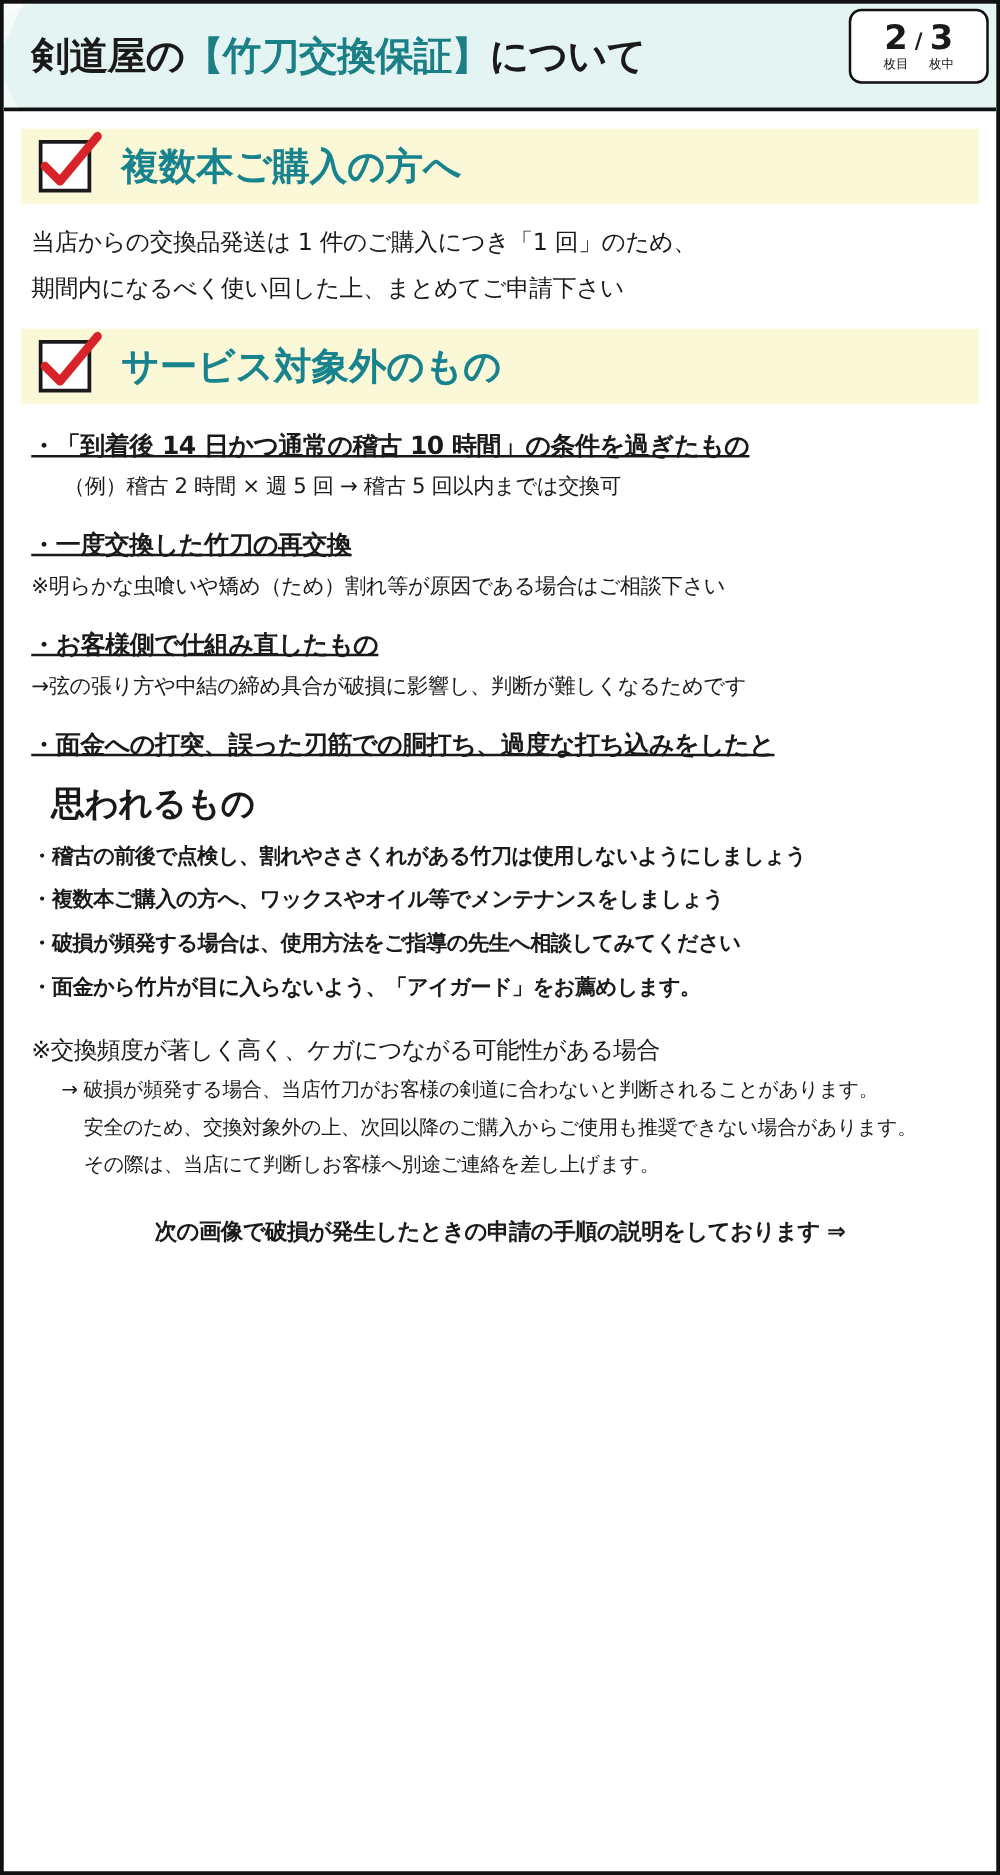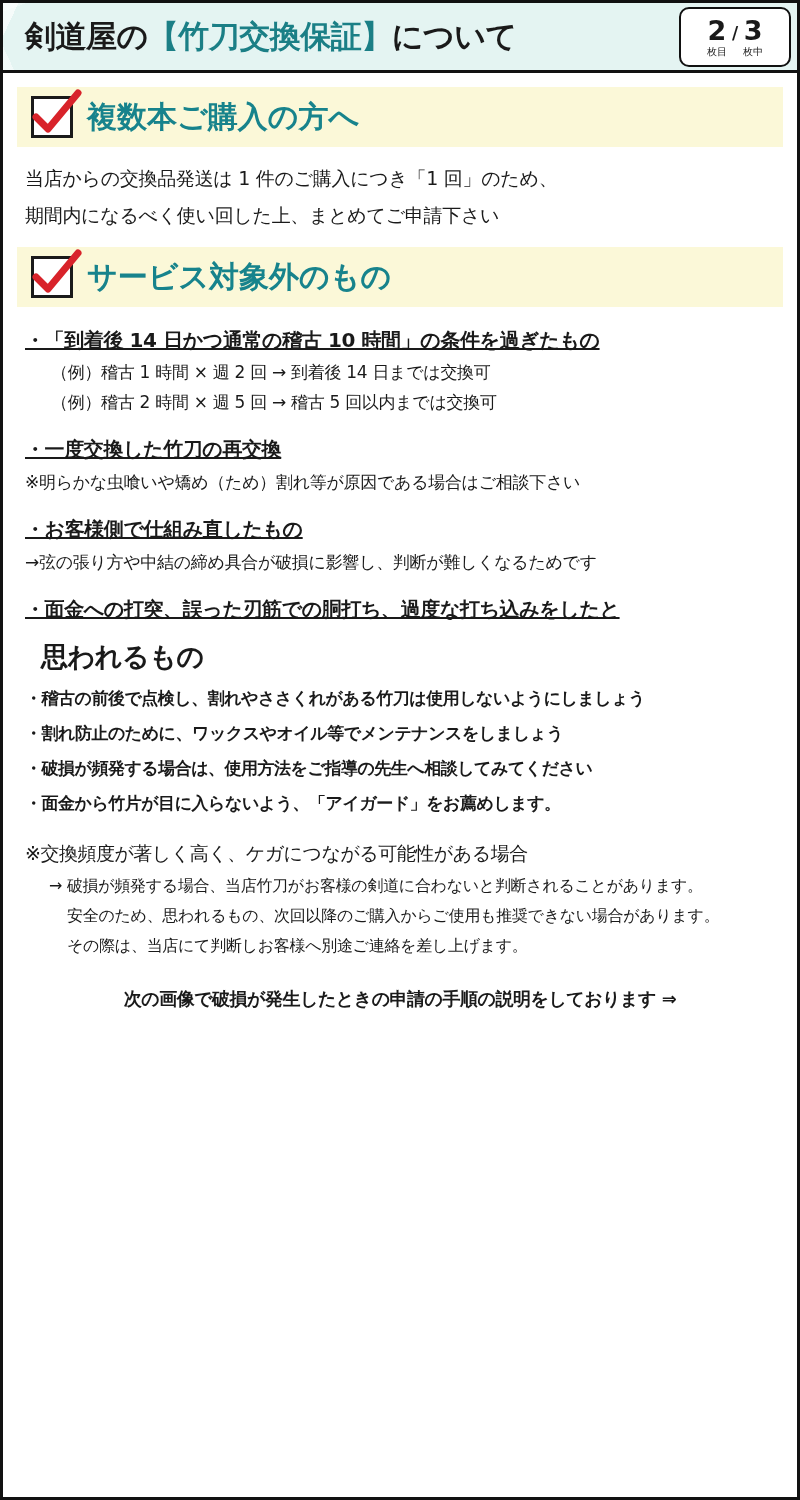--- a/index.html
+++ b/index.html
@@ -13,21 +13,21 @@
     position: relative;
     width: 800px; height: 1500px;
     border: 3px solid #111;
     background: #fff;
     overflow: hidden;
   }
 
   
   .header {
     position: relative;
-    height: 70px;
+    height: 86px;
     background: #e4f4f2;
     border-bottom: 3px solid #111;
     display: flex;
     align-items: center;
     overflow: hidden;
   }
   .header-deco {
     position: absolute; inset: 0;
     background:
       linear-gradient(115deg, rgba(255,255,255,0.65) 0 14px, transparent 14px 40px),
@@ -61,21 +61,21 @@
   .pg-col { display: flex; flex-direction: column; align-items: center; line-height: 1; }
   .pg-num { font-size: 27px; font-weight: bold; }
   .pg-unit { font-size: 10px; margin-top: 3px; }
   .pg-slash { font-size: 17px; font-weight: bold; margin: 0 3px 8px 3px; }
 
   
   .banner {
     background: #fbf8d8;
     display: flex;
     align-items: center;
-    gap: 14px;
+    gap: 24px;
     padding: 9px 14px;
     margin: 14px 14px 0 14px;
   }
   .chk {
     position: relative;
     flex: 0 0 auto;
     width: 42px; height: 42px;
     border: 3px solid #1a1a1a;
     background: #fff;
   }
@@ -187,40 +187,39 @@
   <div class="banner">
     <span class="chk">
       <svg width="56" height="56" viewBox="0 0 56 56">
         <path d="M8 30 L20 42 L50 6" fill="none" stroke="#d8232a" stroke-width="7" stroke-linecap="round" stroke-linejoin="round"></path>
       </svg>
     </span>
     <span class="banner-text">サービス対象外のもの</span>
   </div>
   <div class="block">
     <div class="bullet first">・「到着後 14 日かつ通常の稽古 10 時間」の条件を過ぎたもの</div>
-    <div class="sub">（例）稽古 1 時間 × 週 2 回 → 到着後 14 日までは交換可</div>
     <div class="sub">（例）稽古 2 時間 × 週 5 回 → 稽古 5 回以内までは交換可</div>
 
     <div class="bullet">・一度交換した竹刀の再交換</div>
     <div class="note">※明らかな虫喰いや矯め（ため）割れ等が原因である場合はご相談下さい</div>
 
     <div class="bullet">・お客様側で仕組み直したもの</div>
     <div class="note">→弦の張り方や中結の締め具合が破損に影響し、判断が難しくなるためです</div>
 
     <div class="bullet">・面金への打突、誤った刃筋での胴打ち、過度な打ち込みをしたと</div>
     <div class="cont">思われるもの</div>
   </div>
 
   <div class="block">
     <div class="list-line">・稽古の前後で点検し、割れやささくれがある竹刀は使用しないようにしましょう</div>
-    <div class="list-line">・割れ防止のために、ワックスやオイル等でメンテナンスをしましょう</div>
+    <div class="list-line">・複数本ご購入の方へ、ワックスやオイル等でメンテナンスをしましょう</div>
     <div class="list-line">・破損が頻発する場合は、使用方法をご指導の先生へ相談してみてください</div>
     <div class="list-line">・面金から竹片が目に入らないよう、「アイガード」をお薦めします。</div>
 
     <div class="warn-head">※交換頻度が著しく高く、ケガにつながる可能性がある場合</div>
     <div class="warn-line">→ 破損が頻発する場合、当店竹刀がお客様の剣道に合わないと判断されることがあります。</div>
-    <div class="warn-line ind">安全のため、思われるもの、次回以降のご購入からご使用も推奨できない場合があります。</div>
+    <div class="warn-line ind">安全のため、交換対象外の上、次回以降のご購入からご使用も推奨できない場合があります。</div>
     <div class="warn-line ind">その際は、当店にて判断しお客様へ別途ご連絡を差し上げます。</div>
 
     <div class="footer-line">次の画像で破損が発生したときの申請の手順の説明をしております ⇒</div>
   </div>
 
 </div>
 
 </body></html>

